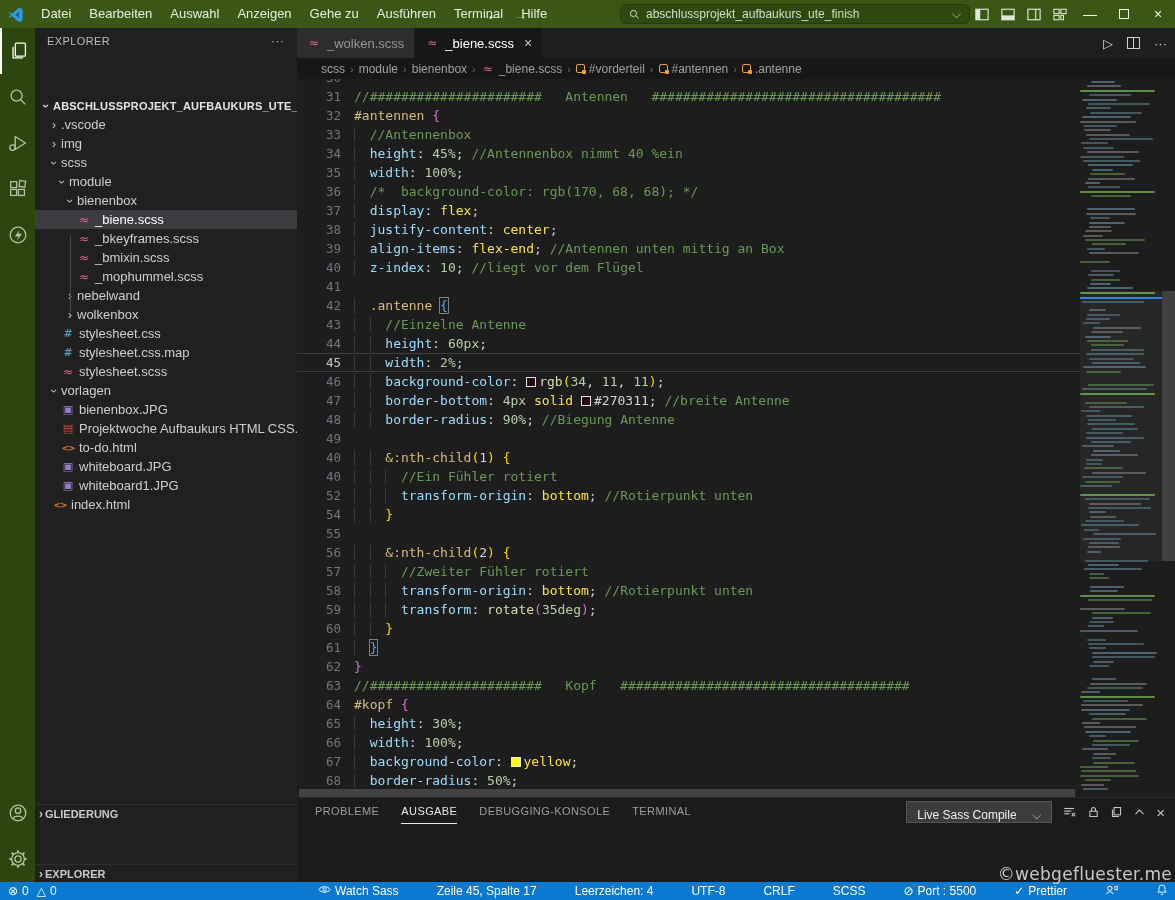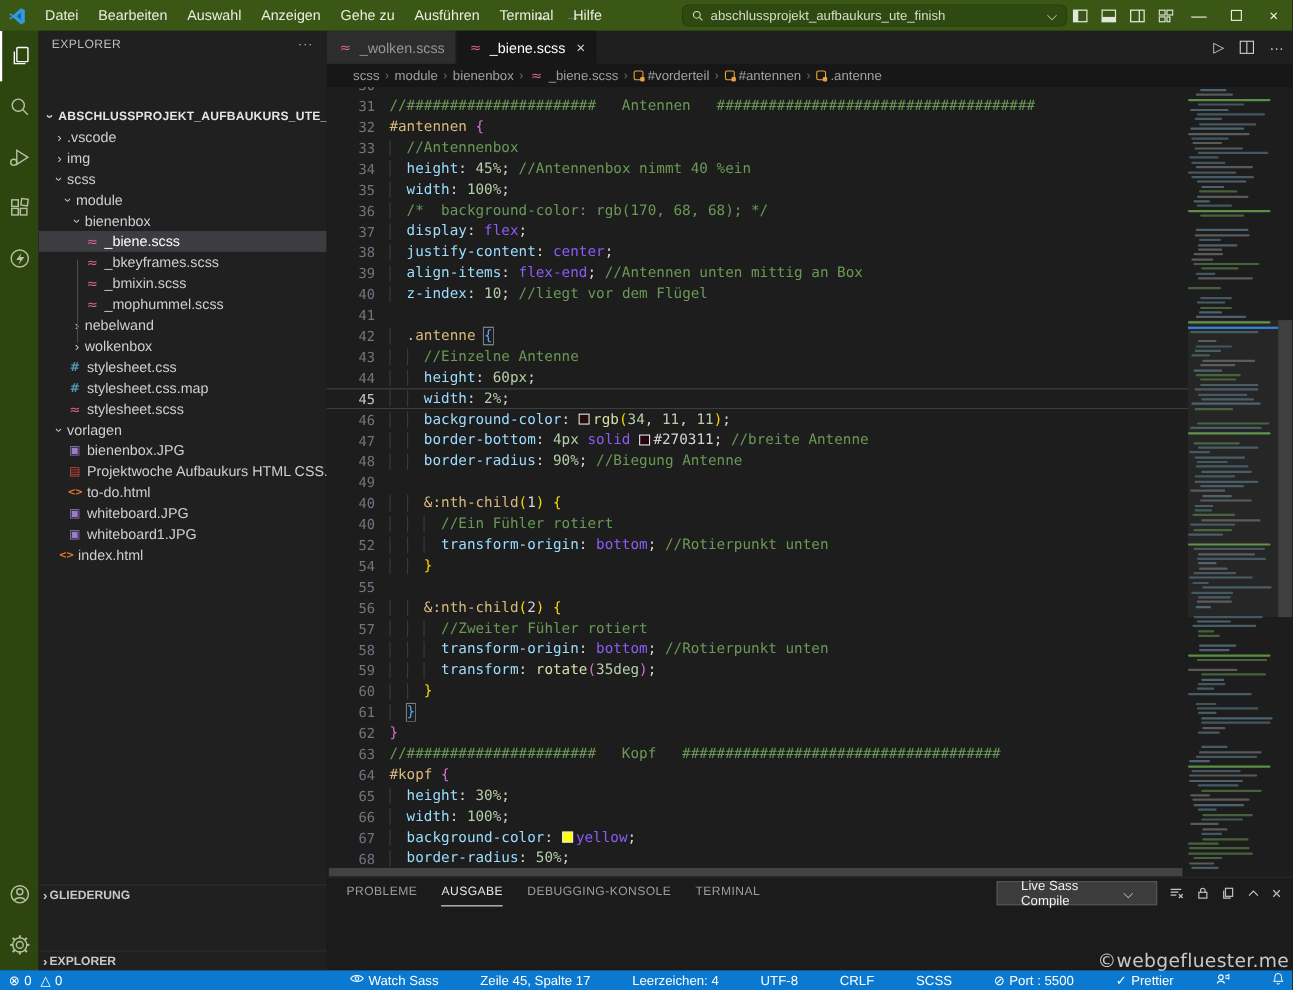--- a/index.html
+++ b/index.html
@@ -69,42 +69,42 @@
   .sym-icon { width:9px; height:9px; border:1.5px solid #e8a33d; border-radius:2px; display:inline-block; position:relative; }
   .sym-icon::after { content:""; position:absolute; right:-2px; bottom:-2px; width:4px; height:4px; background:#e8a33d; border-radius:1px; }
 
   .editor-wrap { flex:1 1 auto; position:relative; overflow:hidden; background:#1d1d1d; }
   .code-scroller { position:absolute; left:0; top:-11px; right:95px; }
   .code-line { height:19px; display:flex; align-items:center; font-family:"DejaVu Sans Mono",monospace; font-size:13px; white-space:pre; }
   .code-line .ln { width:44px; flex:0 0 44px; text-align:right; color:#6e7681; padding-right:0; font-size:12.5px; }
   .code-line .ct { padding-left:13px; }
   .code-line.cur { box-shadow: inset 0 1px 0 #3e3e3e, inset 0 -1px 0 #3e3e3e; }
   .code-line.cur .ln { color:#c6c6c6; }
-  .tk-c{color:#6a9955} .tk-p{color:#9cdcfe} .tk-v{color:#8b5cf6} .tk-n{color:#b5cea8}
+  .tk-c{color:#6a9955} .tk-p{color:#9cdcfe} .tk-v{color:#fde047} .tk-n{color:#b5cea8}
   .tk-f{color:#dcdcaa} .tk-s{color:#d7ba7d} .tk-w{color:#d4d4d4}
   .tk-b1{color:#d670d6} .tk-b3{color:#ffd700}
   .tk-bm2{color:#4fa6f5; box-shadow:0 0 0 1px #7e7e7e; }
   .tk-i { background:linear-gradient(#3a3a3a,#3a3a3a) left top/1px 100% no-repeat; }
   .swatch { display:inline-block; width:10px; height:10px; border:1px solid #e6e6e6; margin-right:3px; vertical-align:-1px; }
 
   .minimap { position:absolute; top:0; right:13px; width:82px; bottom:0; background:#1d1d1d; overflow:hidden; padding-top:2px; }
   .mm-row { height:2px; margin-bottom:2.4px; border-radius:1px; }
   .mm-view { position:absolute; left:0; right:0; top:212px; height:270px; background:rgba(255,255,255,0.045); }
   .mm-curline { position:absolute; left:0; right:0; top:218px; height:2px; background:#3794ff; opacity:.85; }
   .vscroll { position:absolute; right:0; top:212px; width:13px; height:270px; background:rgba(121,121,121,0.38); }
   .hscroll { position:absolute; left:2px; bottom:0; height:8px; width:776px; background:rgba(121,121,121,0.42); }
 
   
   .panel { height:85px; flex:0 0 85px; background:#1b1b1b; border-top:1px solid #2a2a2a; position:relative; }
   .panel-tabs { height:26px; display:flex; align-items:center; padding-left:18px; gap:22px; }
   .panel-tab { font-size:11px; color:#9d9d9d; letter-spacing:.4px; line-height:24px; }
   .panel-tab.active { color:#e7e7e7; border-bottom:1px solid #e7e7e7; }
   .panel-right { position:absolute; right:10px; top:3px; display:flex; align-items:center; gap:10px; color:#c5c5c5; }
   .sass-select { width:146px; height:22px; background:#3c3c3c; border:1px solid #565656; color:#f0f0f0;
-                 font-size:12px; display:flex; align-items:center; padding:0 21px; }
+                 font-size:12px; display:flex; align-items:flex-end; padding:0 10px; }
   .sass-select .chev-r { margin-left:auto; }
   .pi { font-size:13px; display:flex; align-items:center; }
   .pi svg { stroke:#c5c5c5; fill:none; stroke-width:1.3; }
 
   
   .statusbar { height:18px; flex:0 0 18px; background:#0a79cf; color:#ffffff; display:flex; align-items:center; font-size:12px; }
   .sb-left { display:flex; align-items:center; padding-left:6px; gap:4px; }
   .sb-right { margin-left:auto; display:flex; align-items:center;gap:24px; }
   .sb-item { display:flex; align-items:center; gap:4px; padding:0 7px; height:18px; }
   .sb-item svg { stroke:#ffffff; fill:none; stroke-width:1.2; }

